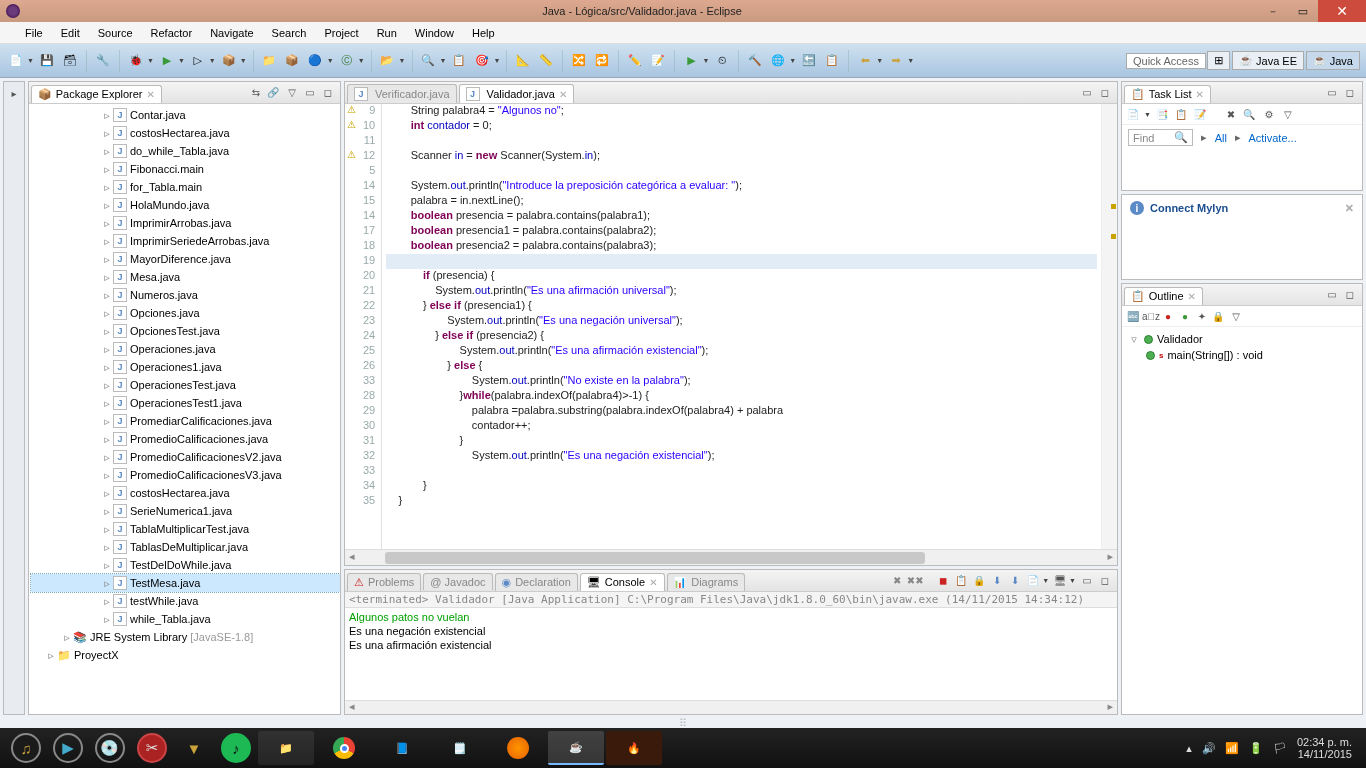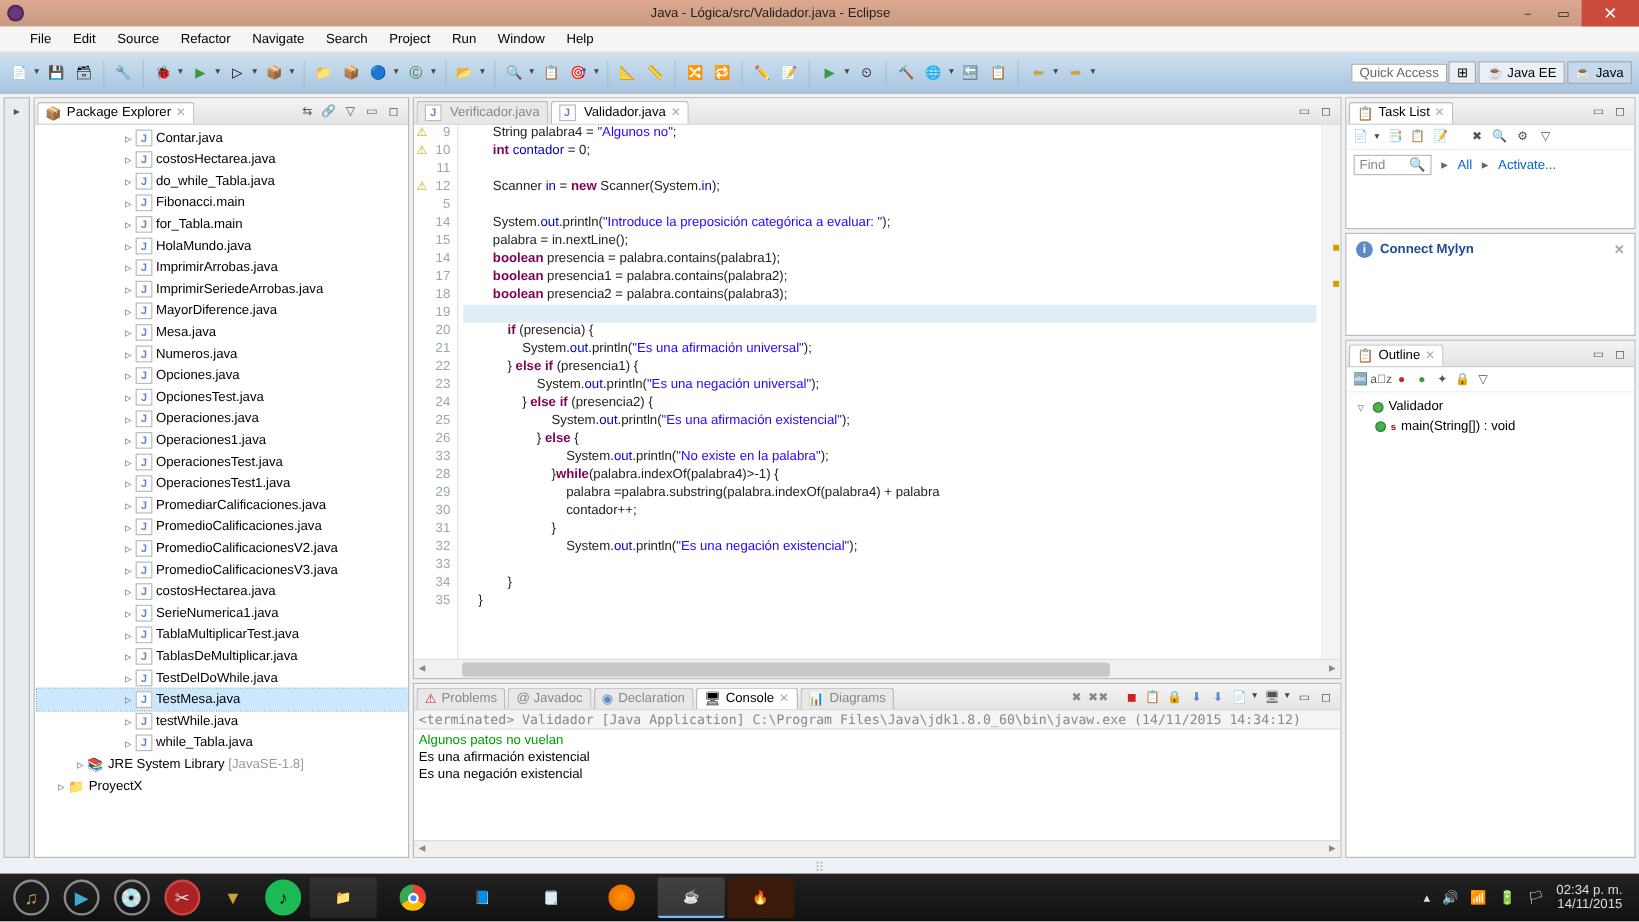--- a/index.html
+++ b/index.html
@@ -473,22 +473,22 @@
             <span class="tdrop">▼</span>
           <span class="ptool">🖥</span>
             <span class="tdrop">▼</span>
           <span class="ptool">▭</span>
           <span class="ptool">◻</span>
         </div>
       </div>
       <div style="background:#f4f4f4;border-bottom:1px solid #ddd;padding:1px 4px;color:#888;font-family:Consolas,monospace;font-size:11px">&lt;terminated&gt; Validador [Java Application] C:\Program Files\Java\jdk1.8.0_60\bin\javaw.exe (14/11/2015 14:34:12)</div>
       <div class="console-body" id="console-body">
           <div class="input">Algunos patos no vuelan</div>
+          <div class="out">Es una negación existencial</div>
           <div class="out">Es una afirmación existencial</div>
-          <div class="out">Es una negación existencial</div>
         </div>
       <div style="height:14px;background:#f0f0f0;border-top:1px solid #ddd;position:relative">
         <span style="position:absolute;left:4px;top:-1px;color:#888">◂</span>
         <span style="position:absolute;right:4px;top:-1px;color:#888">▸</span>
       </div>
     </div>
   </div>
 
   <div class="right-col">
     <div class="panel tasklist" style="height:110px">

